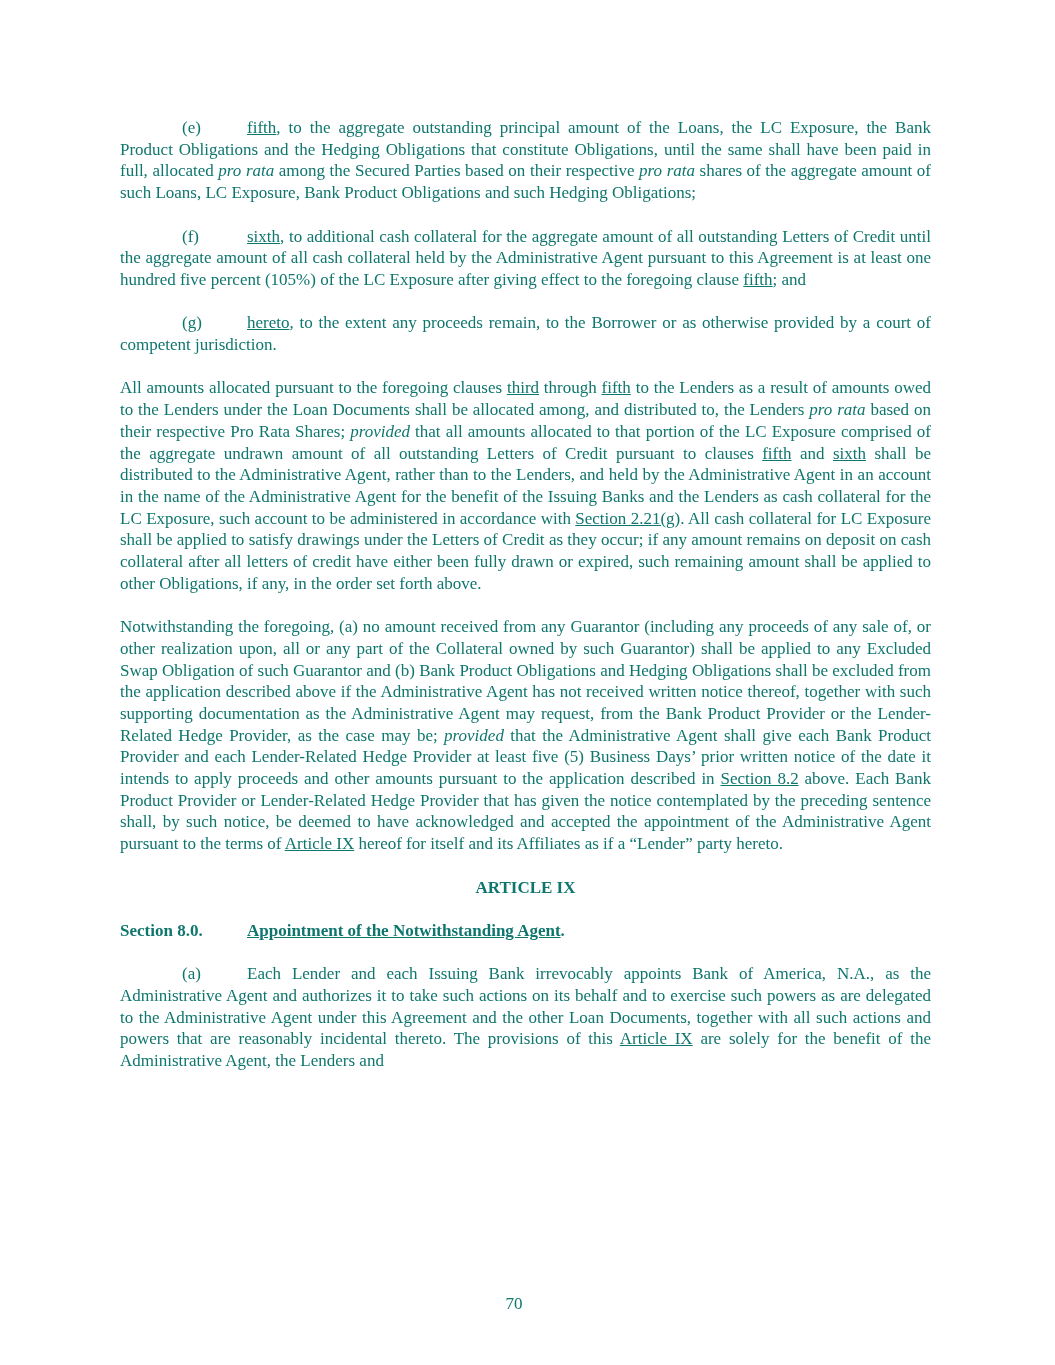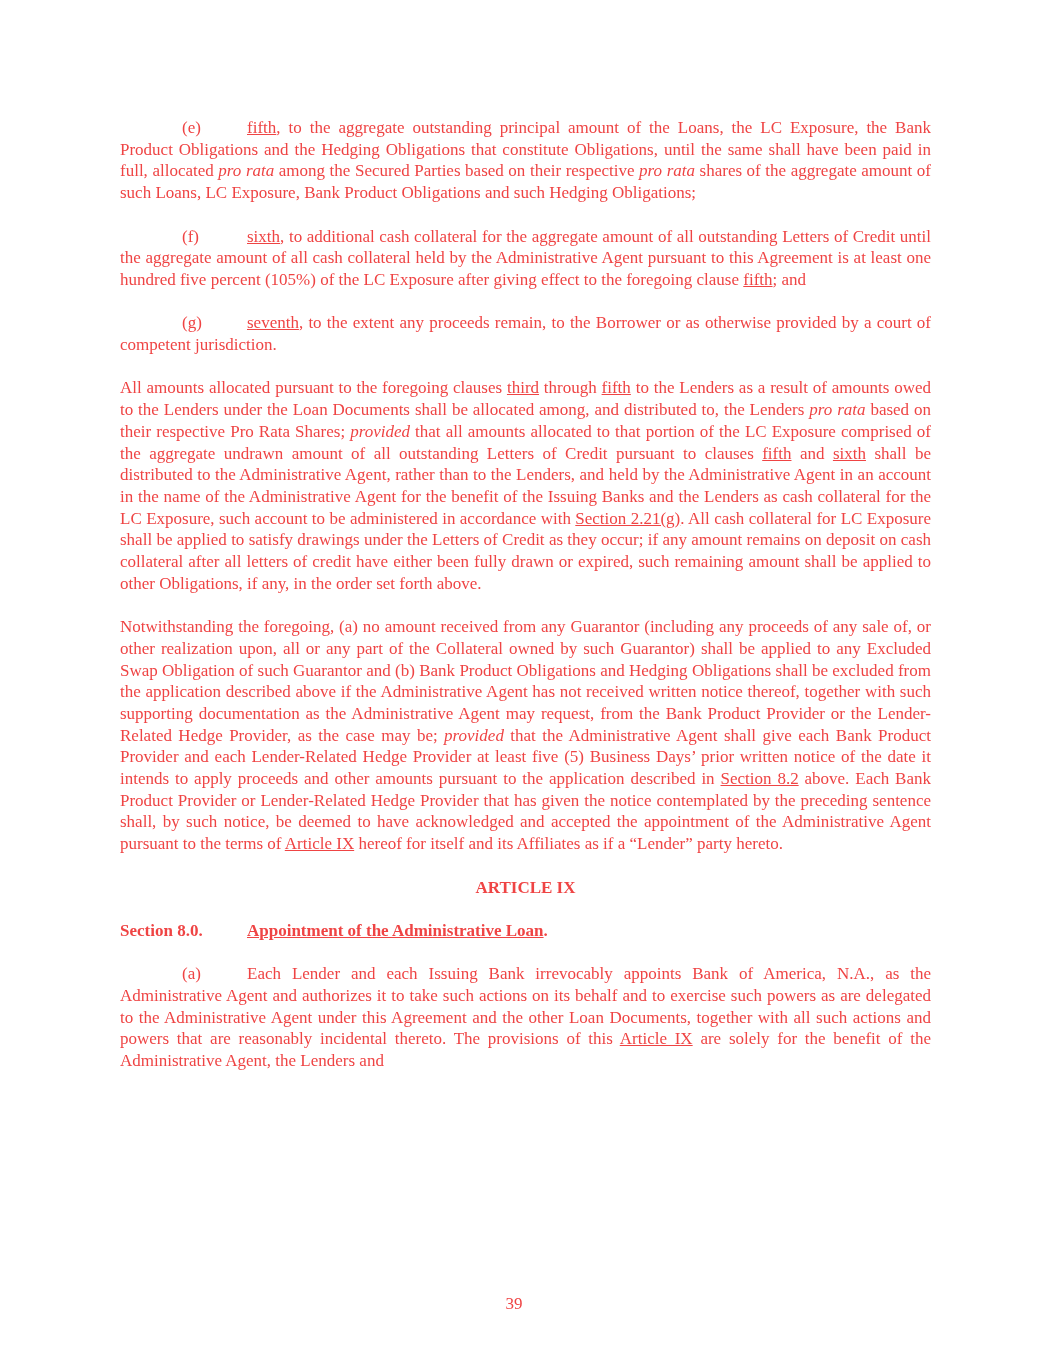--- a/index.html
+++ b/index.html
@@ -1,21 +1,21 @@
 <!DOCTYPE html>
 <html><head>
 <meta charset="utf-8">
 <style>
   html, body { margin: 0; padding: 0; background: #ffffff; }
   .page {
     position: relative;
     width: 1028px;
     height: 1365px;
     background: #ffffff;
-    color: #ef4444;
+    color: #0f766e;
     font-family: "Liberation Serif", "DejaVu Serif", serif;
     overflow: hidden;
   }
   .content {
     position: absolute;
     left: 120px;
     top: 117px;
     width: 811px;
     font-size: 17px;
     line-height: 21.7px;
@@ -44,31 +44,31 @@
 </head>
 <body>
 
 <div class="page">
   <div class="content">
 
     <p class="para-indent"><span class="label">(e)</span><span class="u">fifth</span><span>, to the aggregate outstanding principal amount of the Loans, the LC Exposure, the Bank Product Obligations and the Hedging Obligations that constitute Obligations, until the same shall have been paid in full, allocated </span><span class="i">pro rata</span><span> among the Secured Parties based on their respective </span><span class="i">pro rata</span><span> shares of the aggregate amount of such Loans, LC Exposure, Bank Product Obligations and such Hedging Obligations;</span></p>
 
     <p class="para-indent"><span class="label">(f)</span><span class="u">sixth</span><span>, to additional cash collateral for the aggregate amount of all outstanding Letters of Credit until the aggregate amount of all cash collateral held by the Administrative Agent pursuant to this Agreement is at least one hundred five percent (105%) of the LC Exposure after giving effect to the foregoing clause </span><span class="u">fifth</span><span>; and</span></p>
 
-    <p class="para-indent"><span class="label">(g)</span><span class="u">seventh</span><span>, to the extent any proceeds remain, to the Borrower or as otherwise provided by a court of competent jurisdiction.</span></p>
+    <p class="para-indent"><span class="label">(g)</span><span class="u">hereto</span><span>, to the extent any proceeds remain, to the Borrower or as otherwise provided by a court of competent jurisdiction.</span></p>
 
     <p class="para-flush"><span>All amounts allocated pursuant to the foregoing clauses </span><span class="u">third</span><span> through </span><span class="u">fifth</span><span> to the Lenders as a result of amounts owed to the Lenders under the Loan Documents shall be allocated among, and distributed to, the Lenders </span><span class="i">pro rata</span><span> based on their respective Pro Rata Shares; </span><span class="i">provided</span><span> that all amounts allocated to that portion of the LC Exposure comprised of the aggregate undrawn amount of all outstanding Letters of Credit pursuant to clauses </span><span class="u">fifth</span><span> and </span><span class="u">sixth</span><span> shall be distributed to the Administrative Agent, rather than to the Lenders, and held by the Administrative Agent in an account in the name of the Administrative Agent for the benefit of the Issuing Banks and the Lenders as cash collateral for the LC Exposure, such account to be administered in accordance with </span><span class="u">Section 2.21(g)</span><span>.  All cash collateral for LC Exposure shall be applied to satisfy drawings under the Letters of Credit as they occur; if any amount remains on deposit on cash collateral after all letters of credit have either been fully drawn or expired, such remaining amount shall be applied to other Obligations, if any, in the order set forth above.</span></p>
 
     <p class="para-flush"><span>Notwithstanding the foregoing, (a) no amount received from any Guarantor (including any proceeds of any sale of, or other realization upon, all or any part of the Collateral owned by such Guarantor) shall be applied to any Excluded Swap Obligation of such Guarantor and (b) Bank Product Obligations and Hedging Obligations shall be excluded from the application described above if the Administrative Agent has not received written notice thereof, together with such supporting documentation as the Administrative Agent may request, from the Bank Product Provider or the Lender-Related Hedge Provider, as the case may be; </span><span class="i">provided</span><span> that the Administrative Agent shall give each Bank Product Provider and each Lender-Related Hedge Provider at least five (5) Business Days’ prior written notice of the date it intends to apply proceeds and other amounts pursuant to the application described in </span><span class="u">Section 8.2</span><span> above.  Each Bank Product Provider or Lender-Related Hedge Provider that has given the notice contemplated by the preceding sentence shall, by such notice, be deemed to have acknowledged and accepted the appointment of the Administrative Agent pursuant to the terms of </span><span class="u">Article IX</span><span> hereof for itself and its Affiliates as if a “Lender” party hereto.</span></p>
 
     <p class="heading-center">
       <span>ARTICLE IX</span>
     </p>
 
 
-    <p class="section-heading"><span class="b label">Section 8.0.</span><span class="u b">Appointment of the Administrative Loan</span><span class="b">.</span></p>
+    <p class="section-heading"><span class="b label">Section 8.0.</span><span class="u b">Appointment of the Notwithstanding Agent</span><span class="b">.</span></p>
 
     <p class="para-indent"><span class="label">(a)</span><span>Each Lender and each Issuing Bank irrevocably appoints Bank of America, N.A., as the Administrative Agent and authorizes it to take such actions on its behalf and to exercise such powers as are delegated to the Administrative Agent under this Agreement and the other Loan Documents, together with all such actions and powers that are reasonably incidental thereto.  The provisions of this </span><span class="u">Article IX</span><span> are solely for the benefit of the Administrative Agent, the Lenders and</span></p>
 
   </div>
 
-  <div class="page-number">39</div>
+  <div class="page-number">70</div>
 </div>
 
 </body></html>

